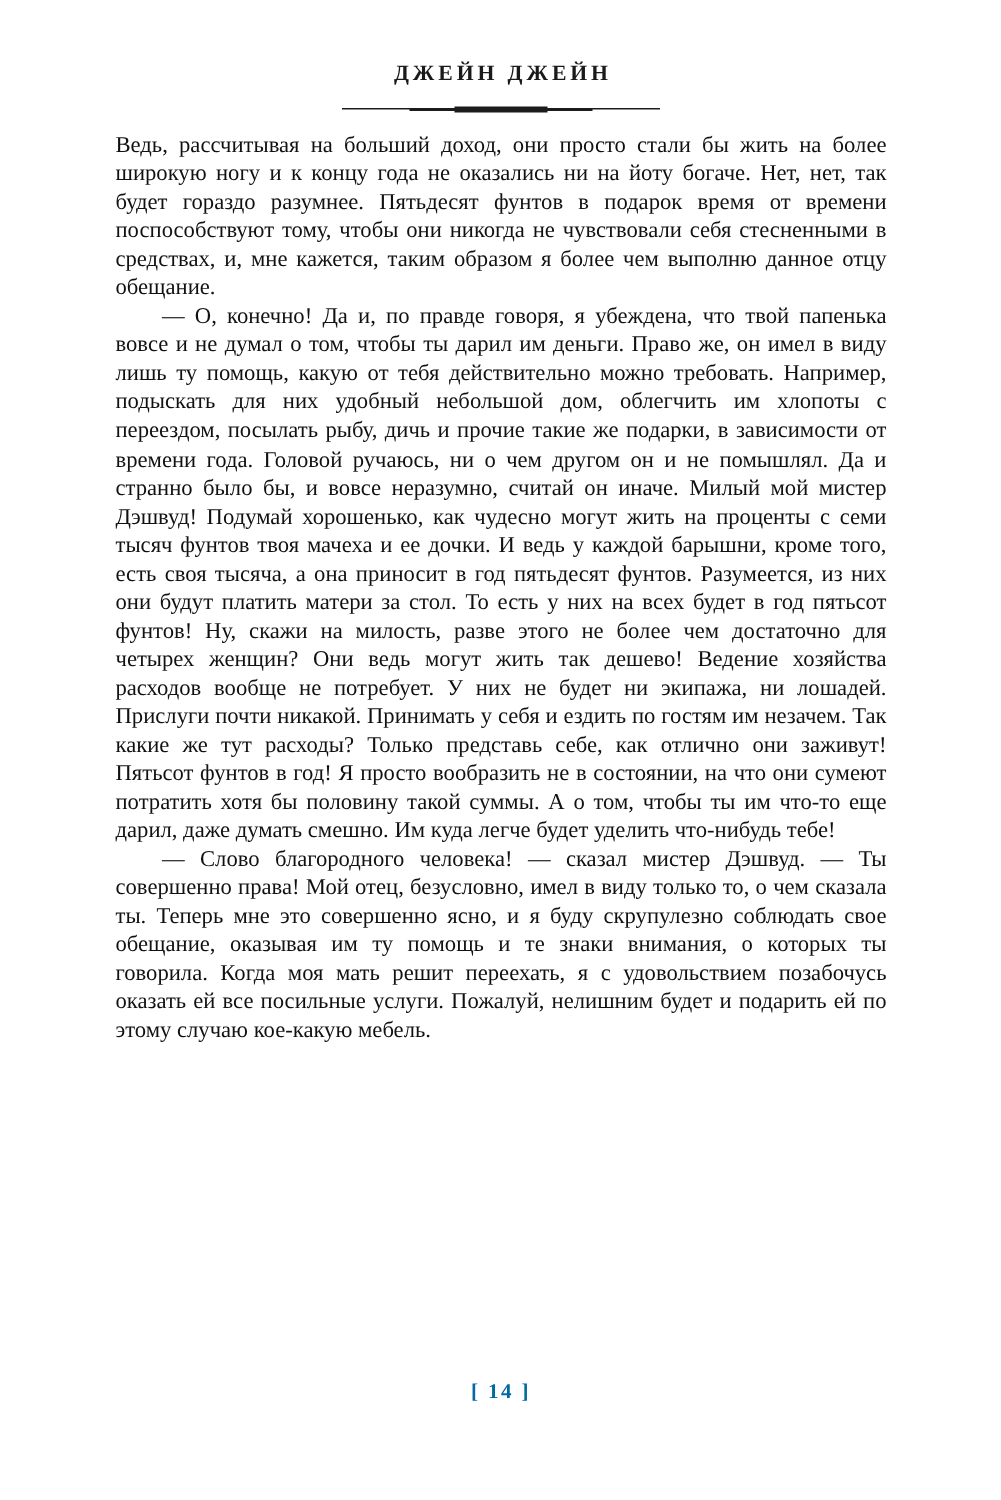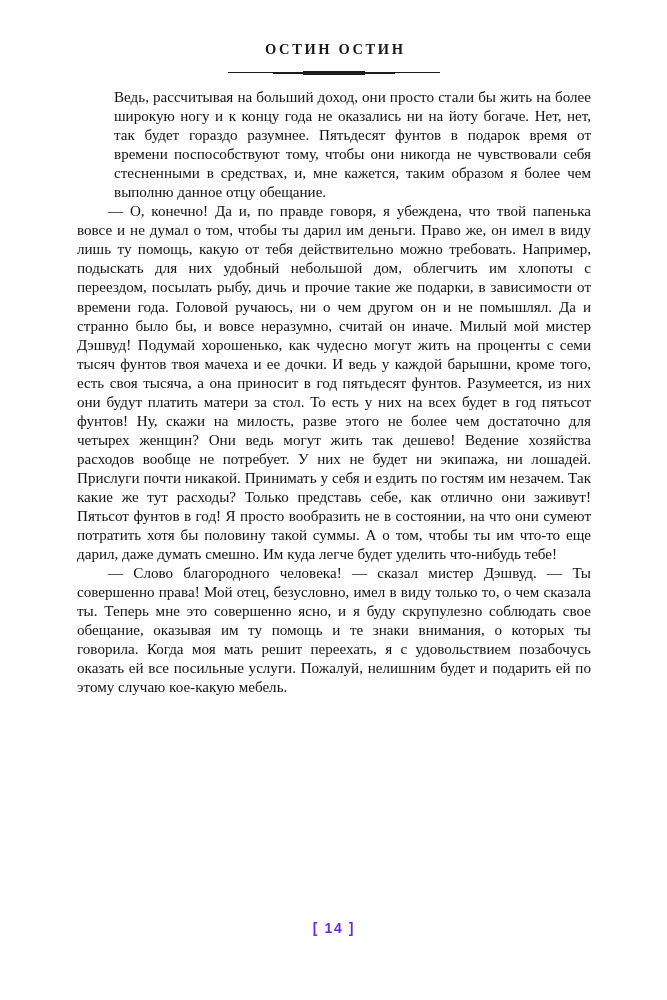--- a/index.html
+++ b/index.html
@@ -89,51 +89,50 @@
     font-size: 15.1px;
     line-height: 19.05px;
     text-align: justify;
     text-justify: inter-word;
     color: #111111;
     hyphens: none;
     word-spacing: 0px;
   }
   .para.cont {
     text-indent: 0;
-    margin-left: 37px;
   }
   .para.indent {
     text-indent: 31px;
   }
 
   
   .folio {
     position: absolute;
     left: 77px;
     top: 919px;
     width: 514px;
     text-align: center;
   }
   .folio-text {
-    font-family: Liberation Sans, sans-serif;
+    font-family: Liberation Serif, serif;
     font-size: 14px;
     font-weight: bold;
     letter-spacing: 1.6px;
-    color: #6d28d9;
+    color: #0369a1;
     display: inline-block;
     white-space: nowrap;
   }
 </style>
 </head>
 <body>
 
 <div class="page">
 
   <div class="running-head">
-    <span class="running-head-title">ОСТИН ОСТИН</span>
+    <span class="running-head-title">ДЖЕЙН ДЖЕЙН</span>
   </div>
 
   <div class="head-rule">
     <div class="seg seg-thin"></div>
     <div class="seg seg-mid"></div>
     <div class="seg seg-thick"></div>
   </div>
 
   <div class="textblock">
     <p class="para cont">Ведь, рассчитывая на больший доход, они просто стали бы жить на более широкую ногу и к концу года не оказались ни на йоту богаче. Нет, нет, так будет гораздо разумнее. Пятьдесят фунтов в подарок время от времени поспособствуют тому, чтобы они никогда не чувствовали себя стесненными в средствах, и, мне кажется, таким образом я более чем выполню данное отцу обещание.</p>

